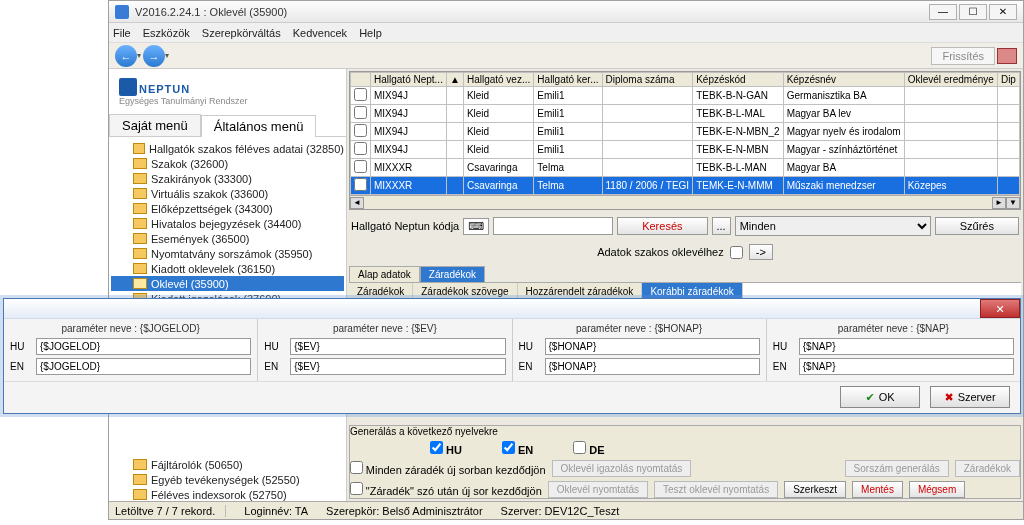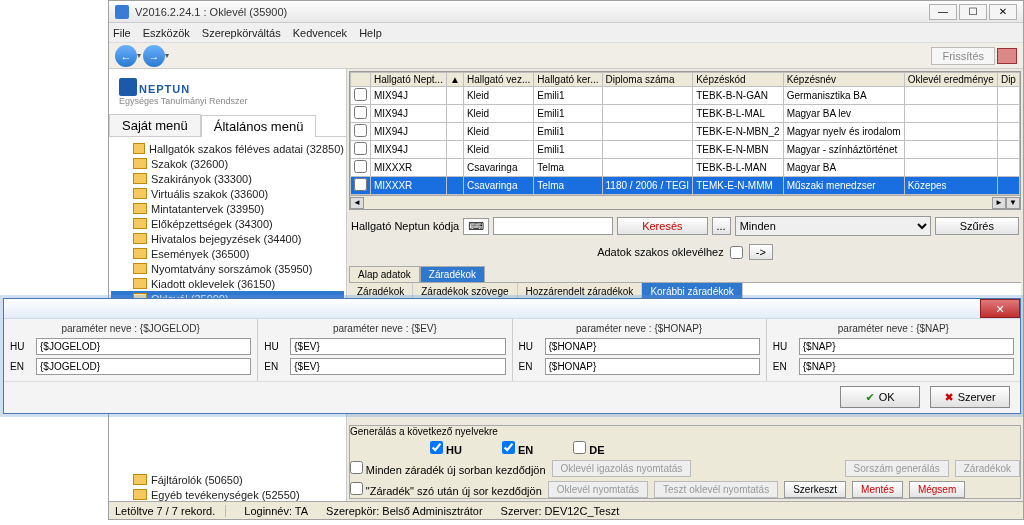--- a/index.html
+++ b/index.html
@@ -150,24 +150,20 @@
         <div class="tree-node">
             <span class="ic"></span>
             <span>Szakirányok (33300)</span>
           </div>
         <div class="tree-node">
             <span class="ic"></span>
             <span>Virtuális szakok (33600)</span>
           </div>
         <div class="tree-node">
             <span class="ic"></span>
-            <span>Mintatantervek (33950)</span>
-          </div>
-        <div class="tree-node">
-            <span class="ic"></span>
             <span>Előképzettségek (34300)</span>
           </div>
         <div class="tree-node">
             <span class="ic"></span>
             <span>Hivatalos bejegyzések (34400)</span>
           </div>
         <div class="tree-node">
             <span class="ic"></span>
             <span>Események (36500)</span>
           </div>

